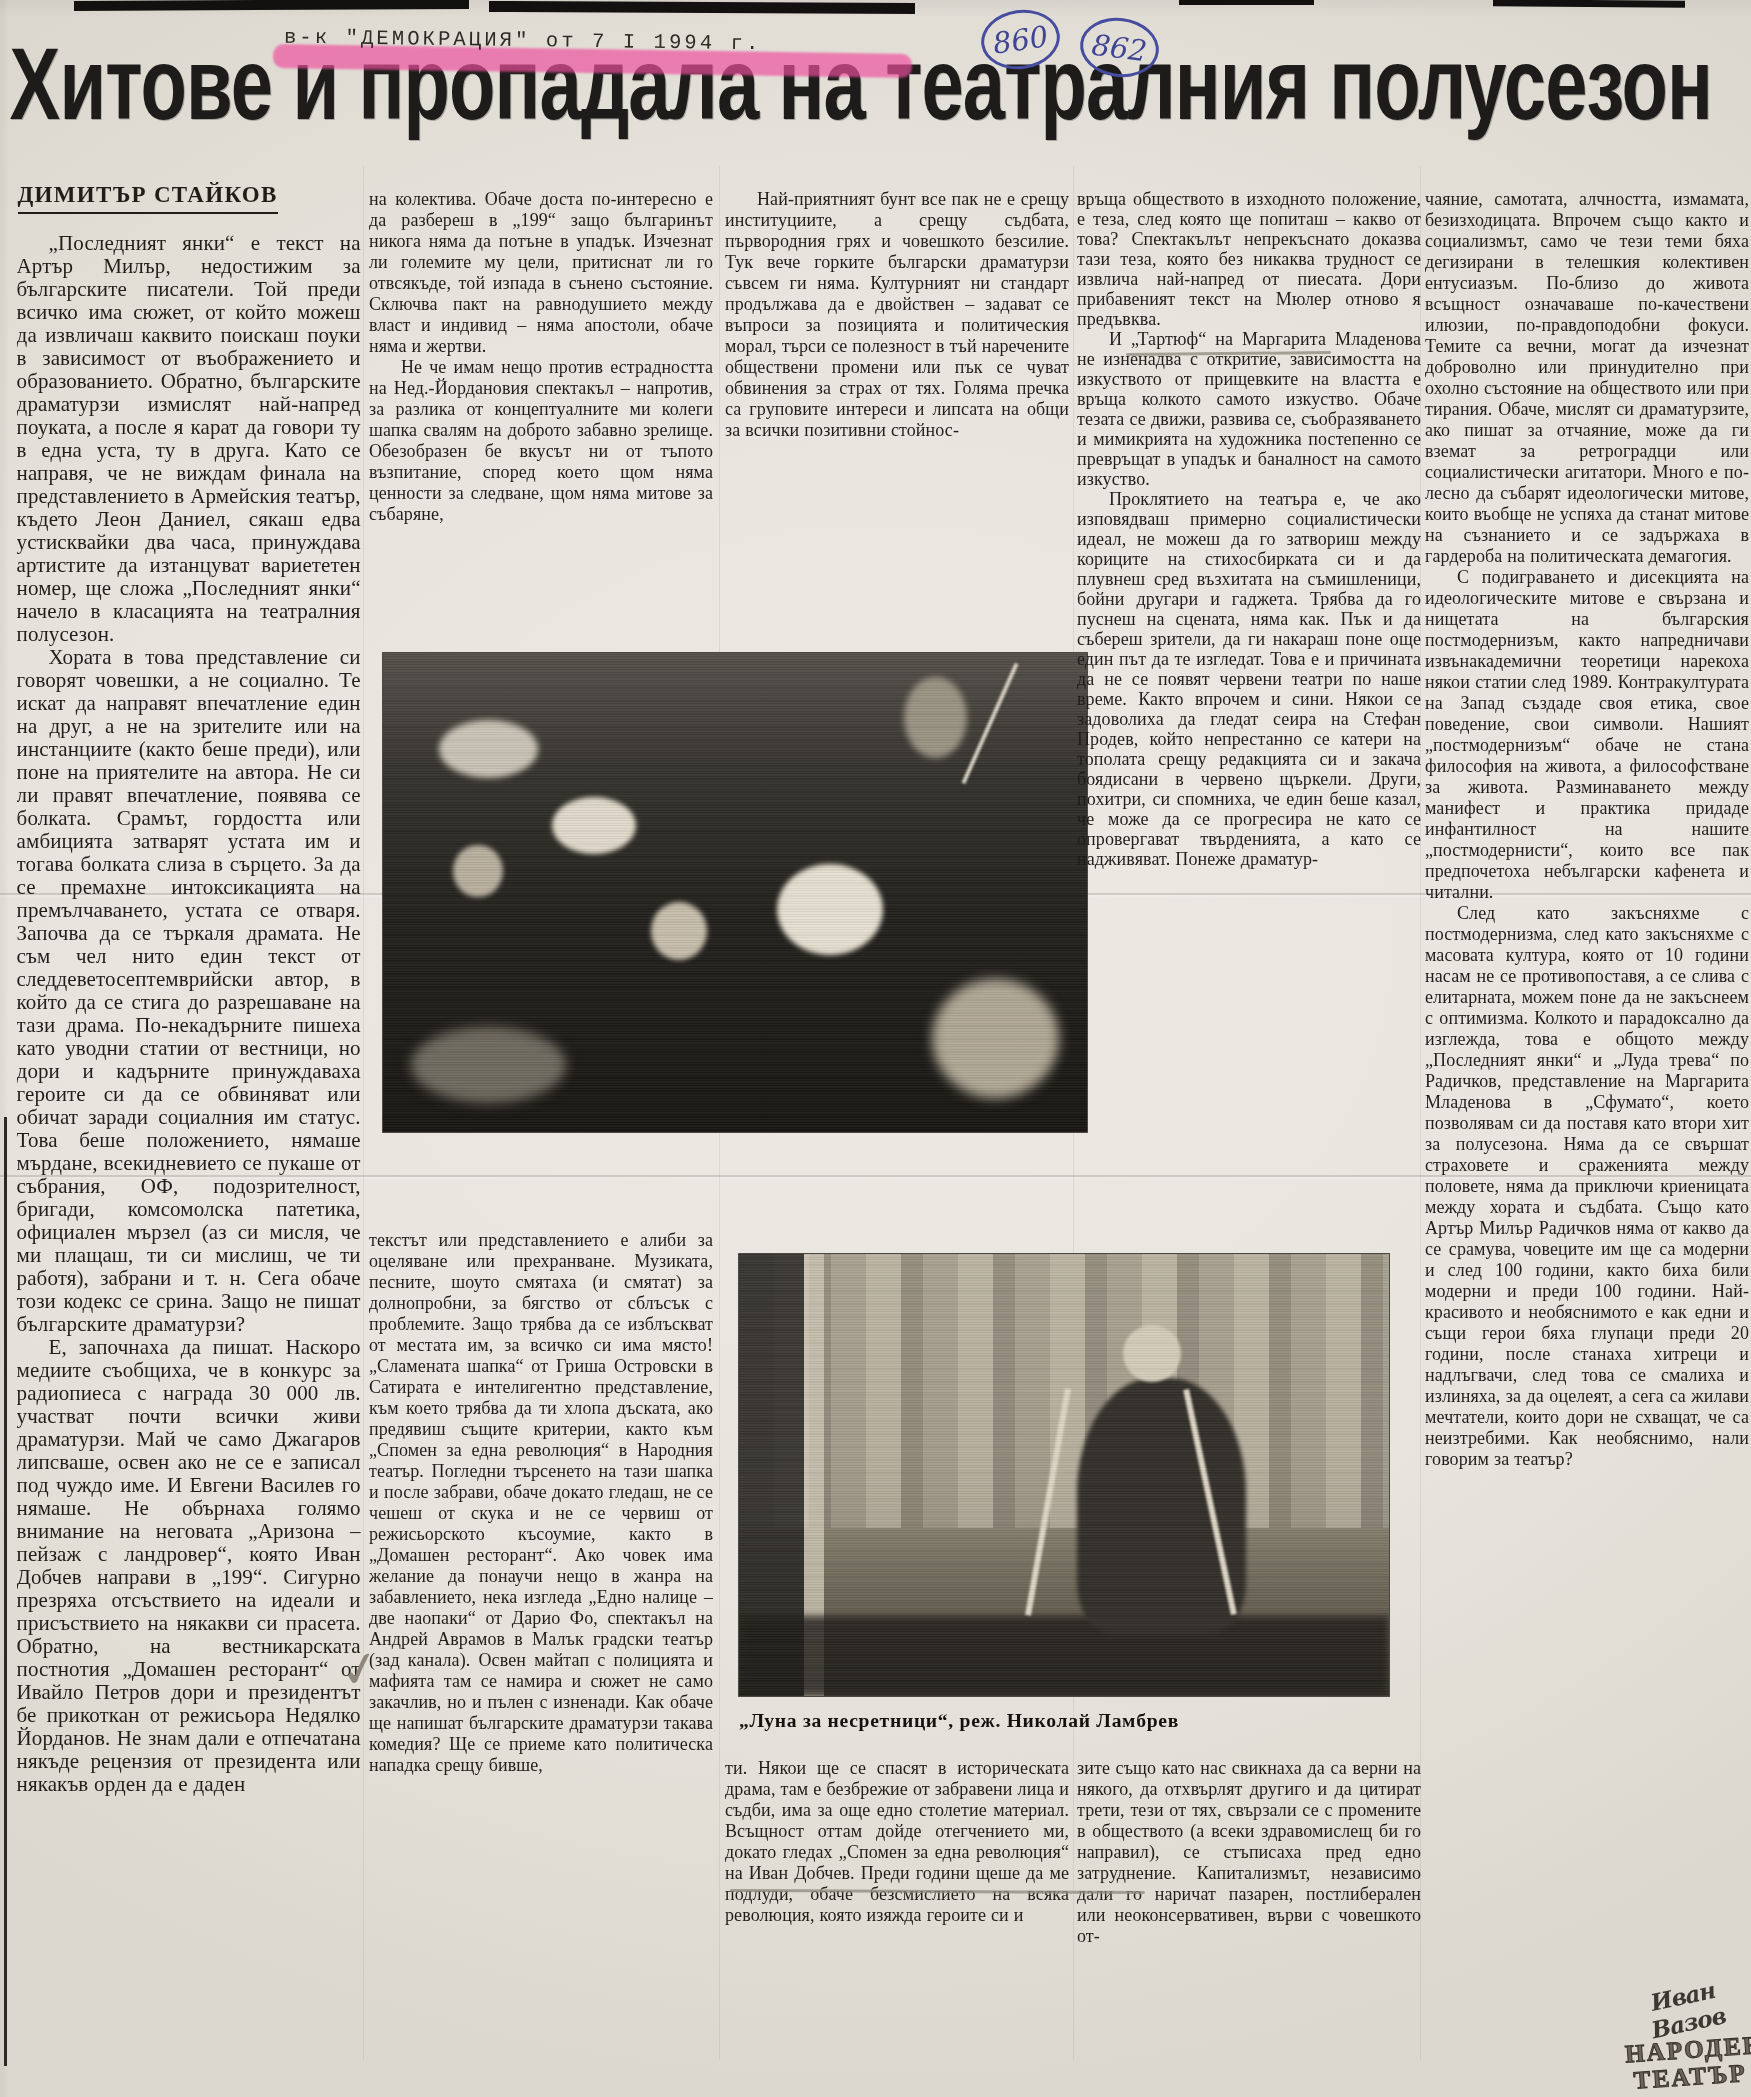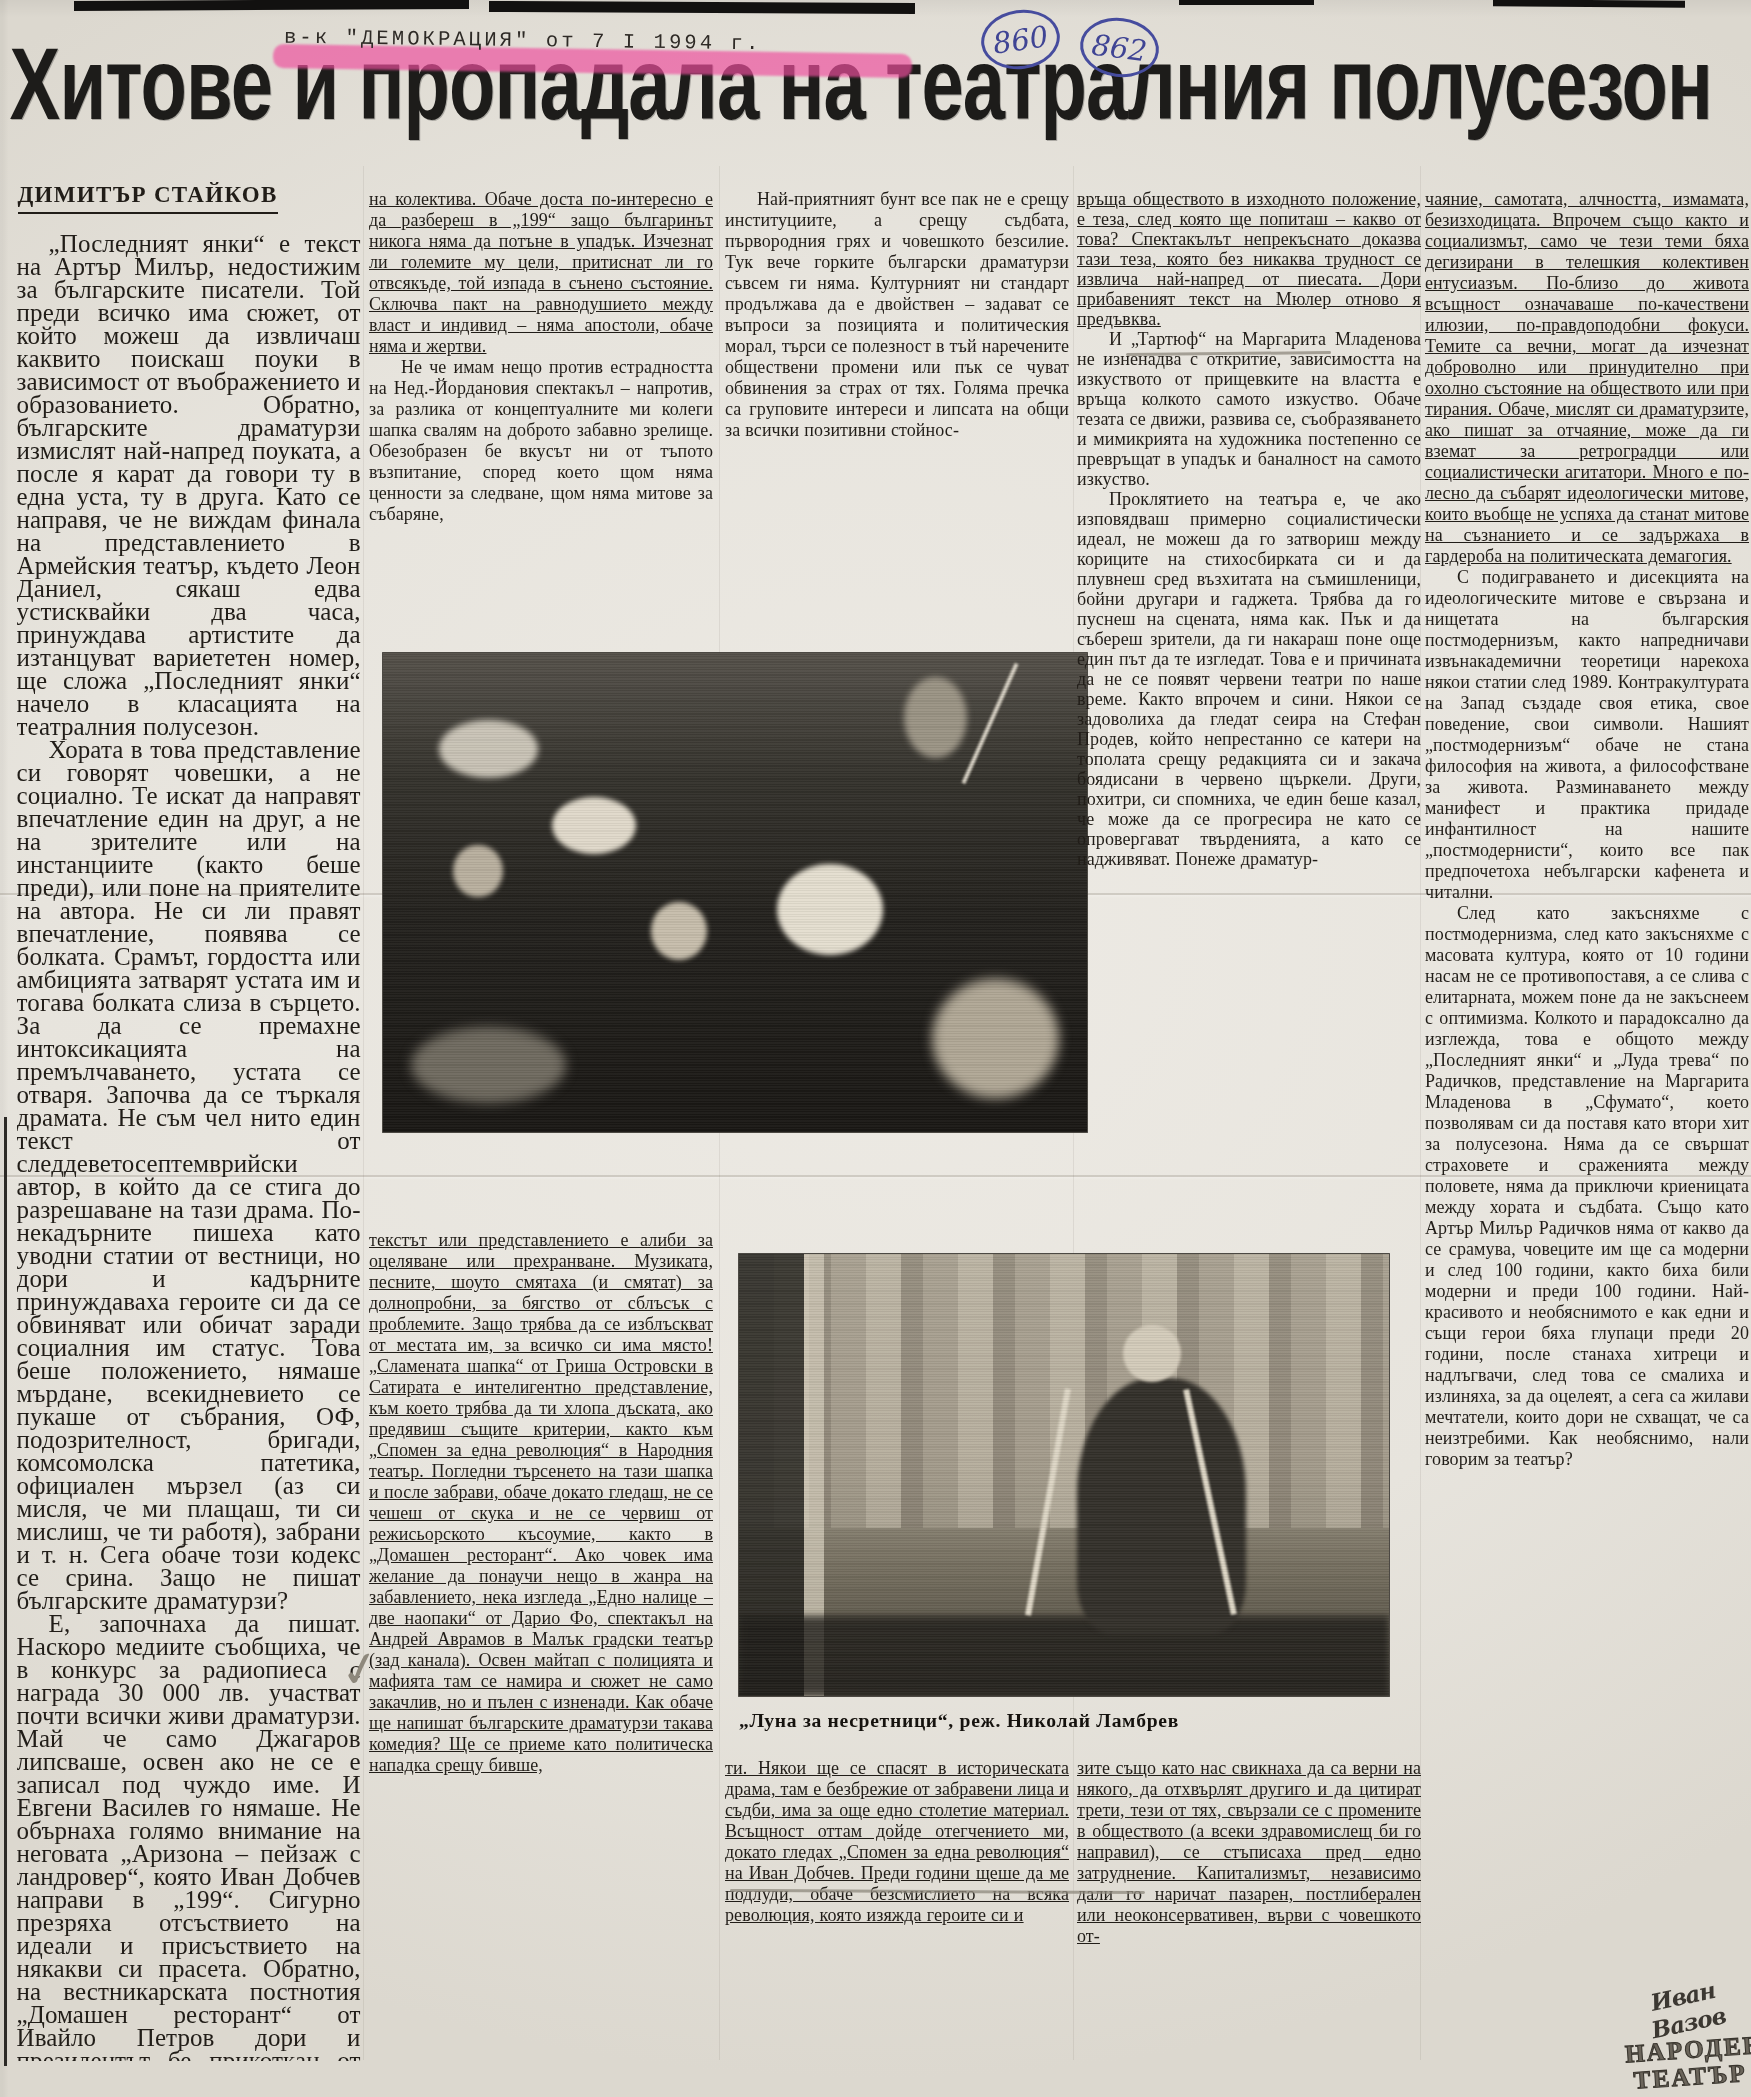--- a/index.html
+++ b/index.html
@@ -50,22 +50,22 @@
   #byline{
     position:absolute;left:17.5px;top:182px;
     font-weight:700;font-size:23px;letter-spacing:1.3px;
     border-bottom:2.2px solid #211d18;padding-bottom:3.5px;z-index:2;
   }
 
   
   .col{position:absolute;text-align:justify;overflow:hidden;z-index:1;
        font-size:18px;line-height:21px;letter-spacing:0.1px;word-spacing:0.4px;}
   .col p{margin:0;text-indent:32px;}
-  .col p.cont{text-indent:0;text-decoration:underline;}
-  .loose{font-size:25px;line-height:23px;}
+  .col p.cont{text-indent:0;}
+  .loose{font-size:21px;line-height:23px;}
   .tight{font-size:18px;line-height:20px;}
 
   #col1{left:16.6px;top:232px;width:344px;height:1829px;}
   #col2-top{left:369px;top:189px;width:344px;height:464px;}
   #col2-bottom{left:369px;top:1230px;width:344px;height:827px;}
   #col3-top{left:725px;top:189px;width:344px;height:466px;}
   #col3-bottom{left:725px;top:1758px;width:344px;height:306px;}
   #col4-top{left:1077px;top:189px;width:344px;height:1063px;}
   #col4-bottom{left:1077px;top:1758px;width:344px;height:306px;}
   #col5{left:1425px;top:189px;width:324px;height:1868px;}

